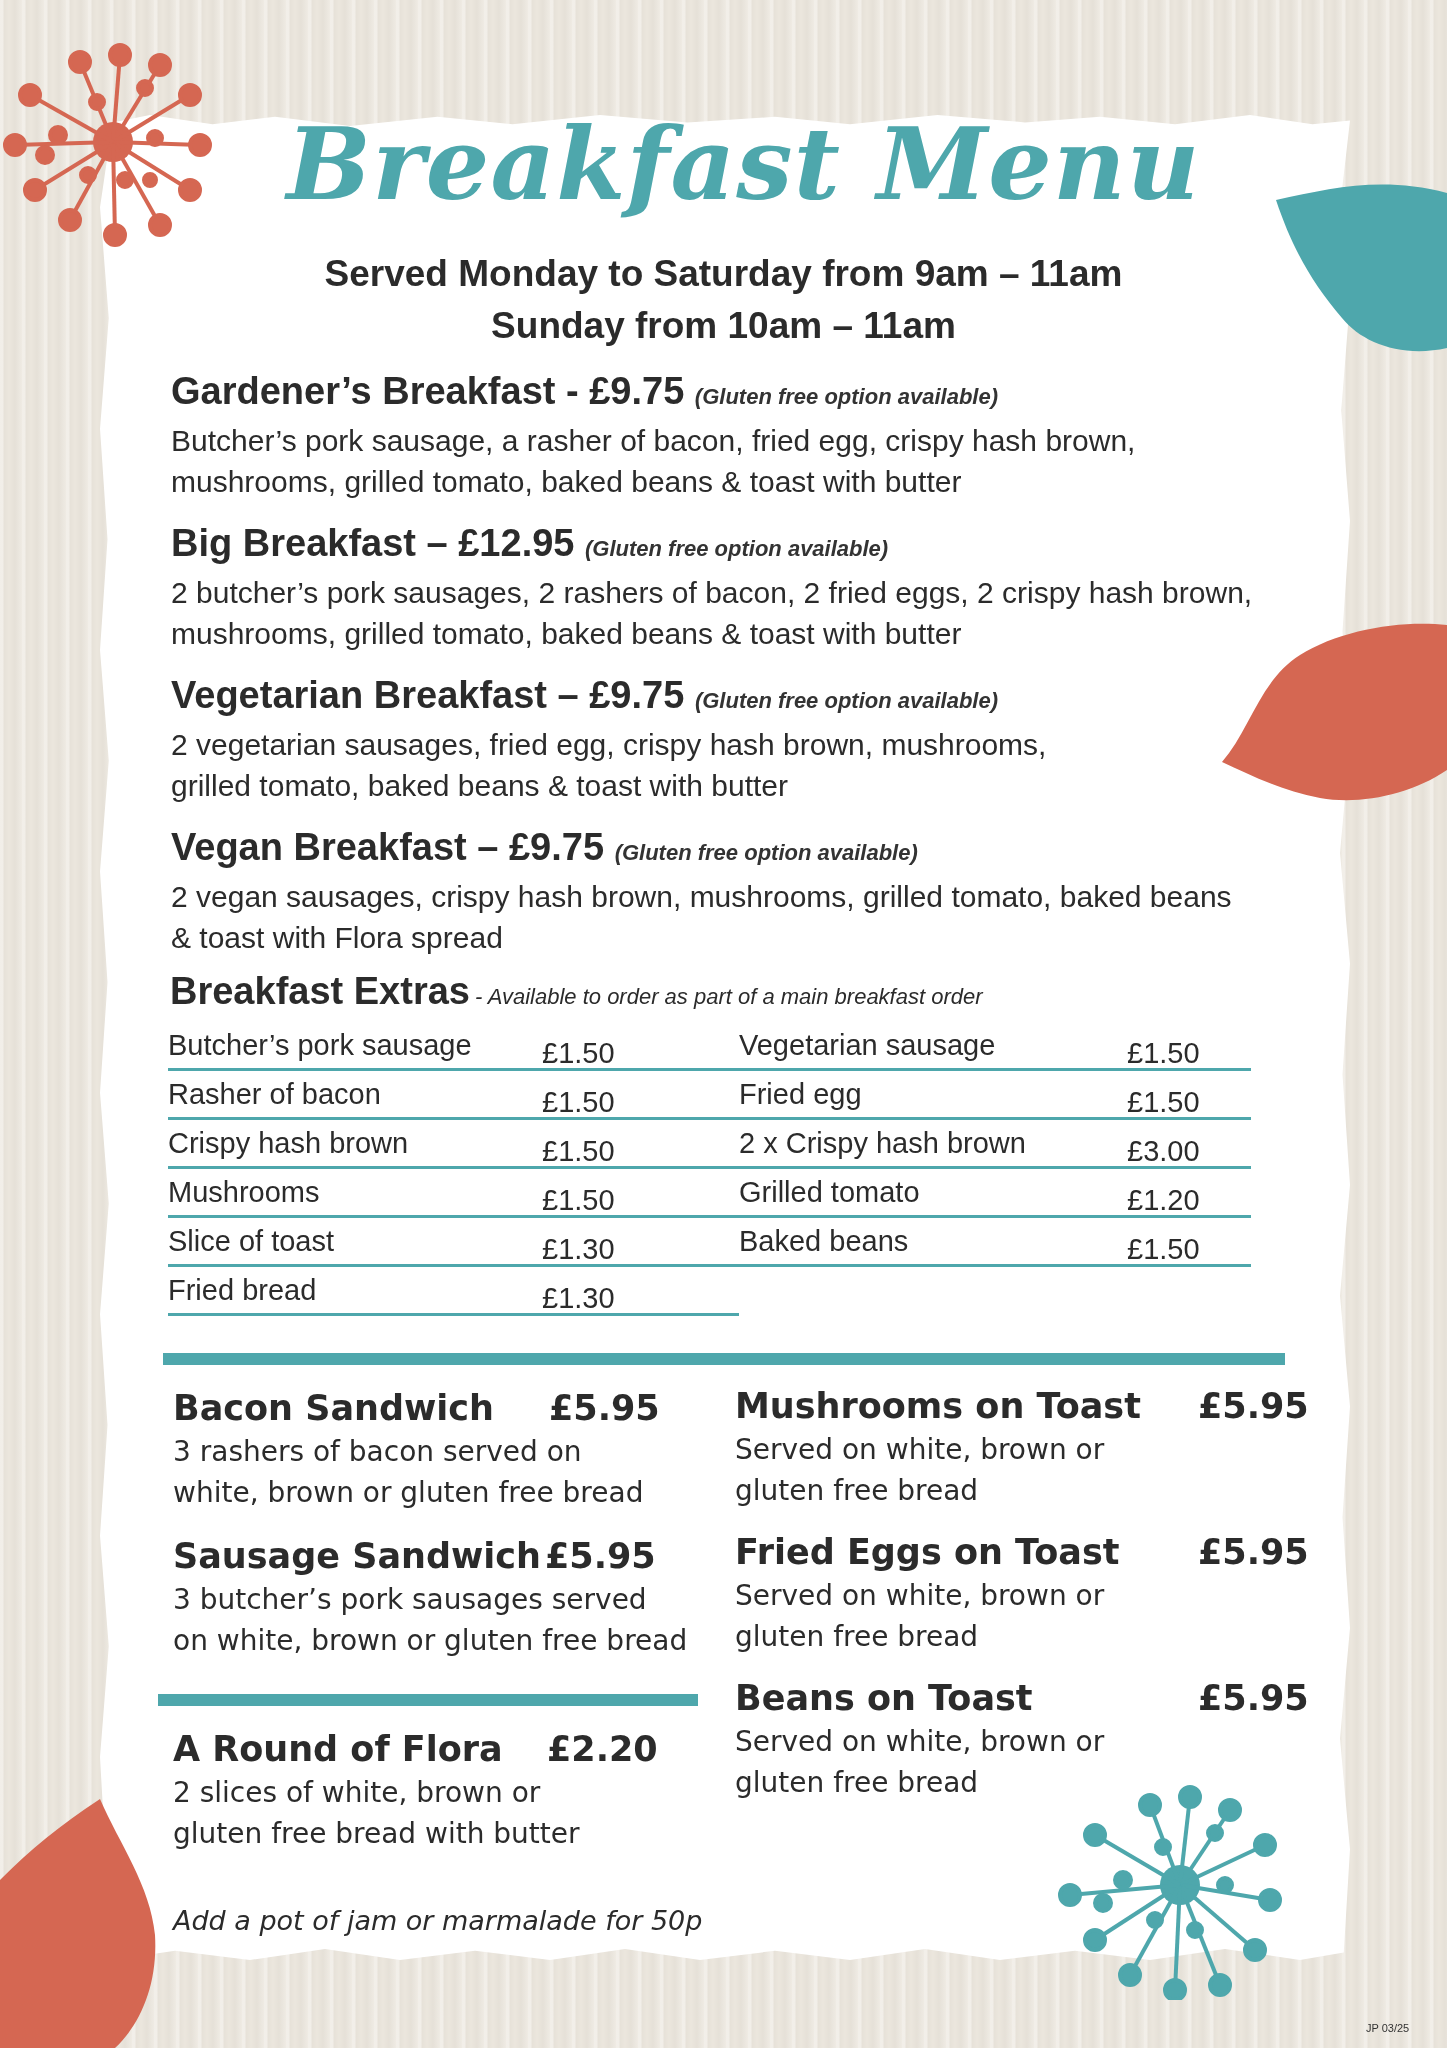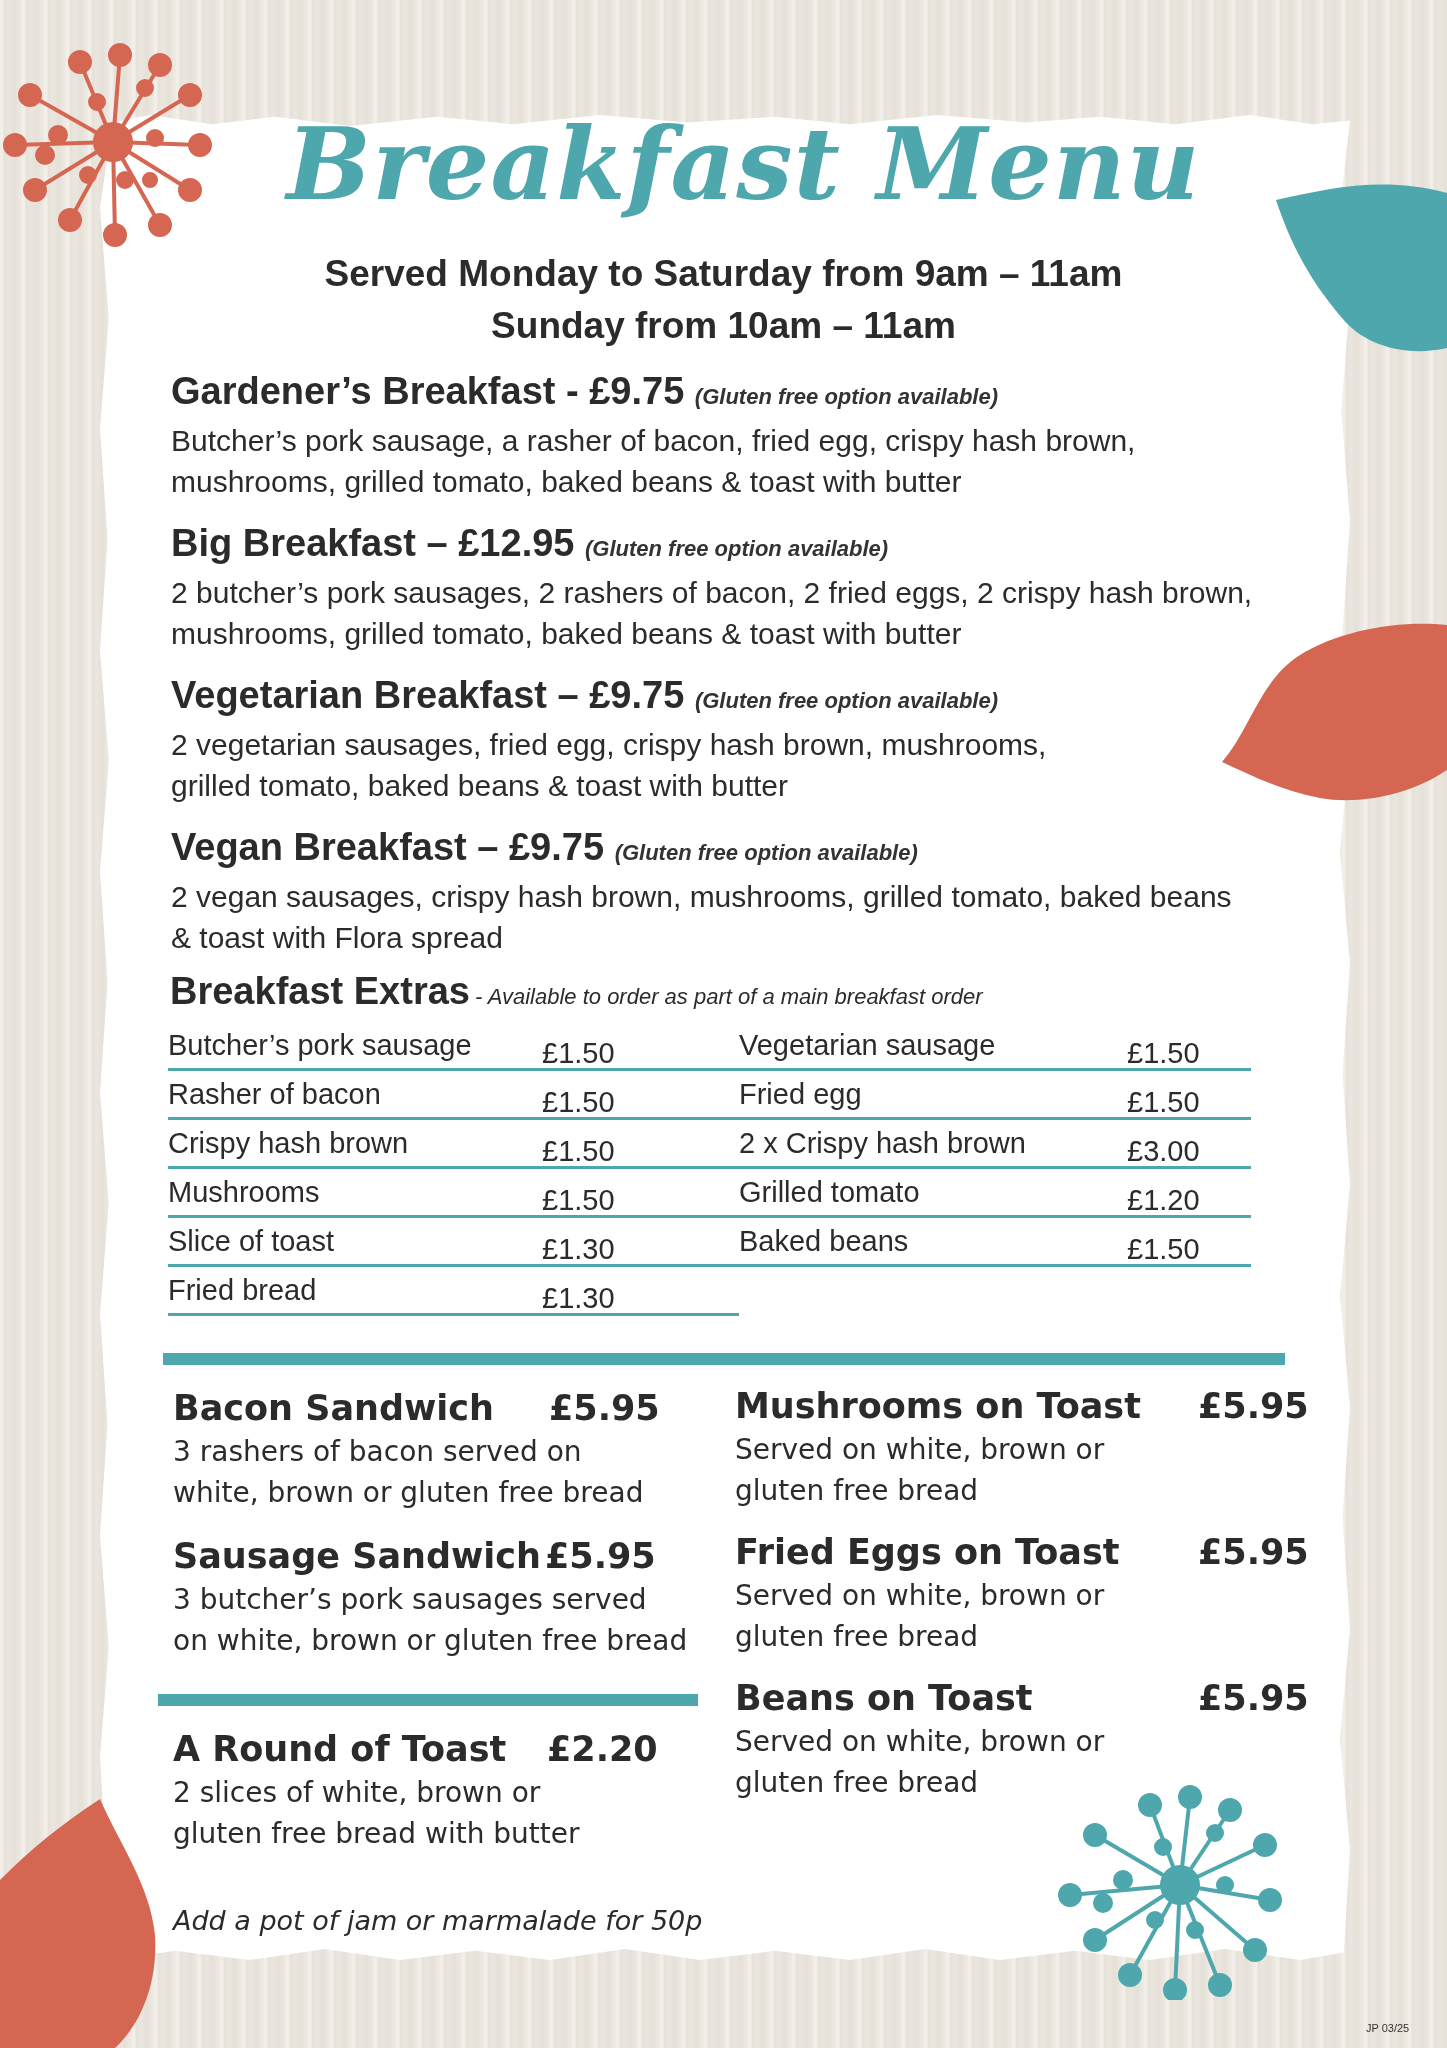--- a/index.html
+++ b/index.html
@@ -241,21 +241,21 @@
 
 <div class="dish" style="left:173px;top:1533px;width:540px;">
   <div class="dish-head"><span>Sausage Sandwich</span><span class="pr" style="left:372px">£5.95</span></div>
   <div class="dish-desc">3 butcher’s pork sausages served</div>
   <div class="dish-desc">on white, brown or gluten free bread</div>
 </div>
 
 <div class="bar" style="left:158px;top:1694px;width:540px;"></div>
 
 <div class="dish" style="left:173px;top:1726px;width:520px;">
-  <div class="dish-head"><span>A Round of Toast</span><span class="pr" style="left:374px">£2.20</span></div>
+  <div class="dish-head"><span>A Round of Flora</span><span class="pr" style="left:374px">£2.20</span></div>
   <div class="dish-desc">2 slices of white, brown or</div>
   <div class="dish-desc">gluten free bread with butter</div>
   <div class="dish-note">Add a pot of jam or marmalade for 50p</div>
 </div>
 
 <div class="dish" style="left:735px;top:1383px;width:560px;">
   <div class="dish-head"><span>Mushrooms on Toast</span><span class="pr" style="left:463px">£5.95</span></div>
   <div class="dish-desc">Served on white, brown or</div>
   <div class="dish-desc">gluten free bread</div>
 </div>

